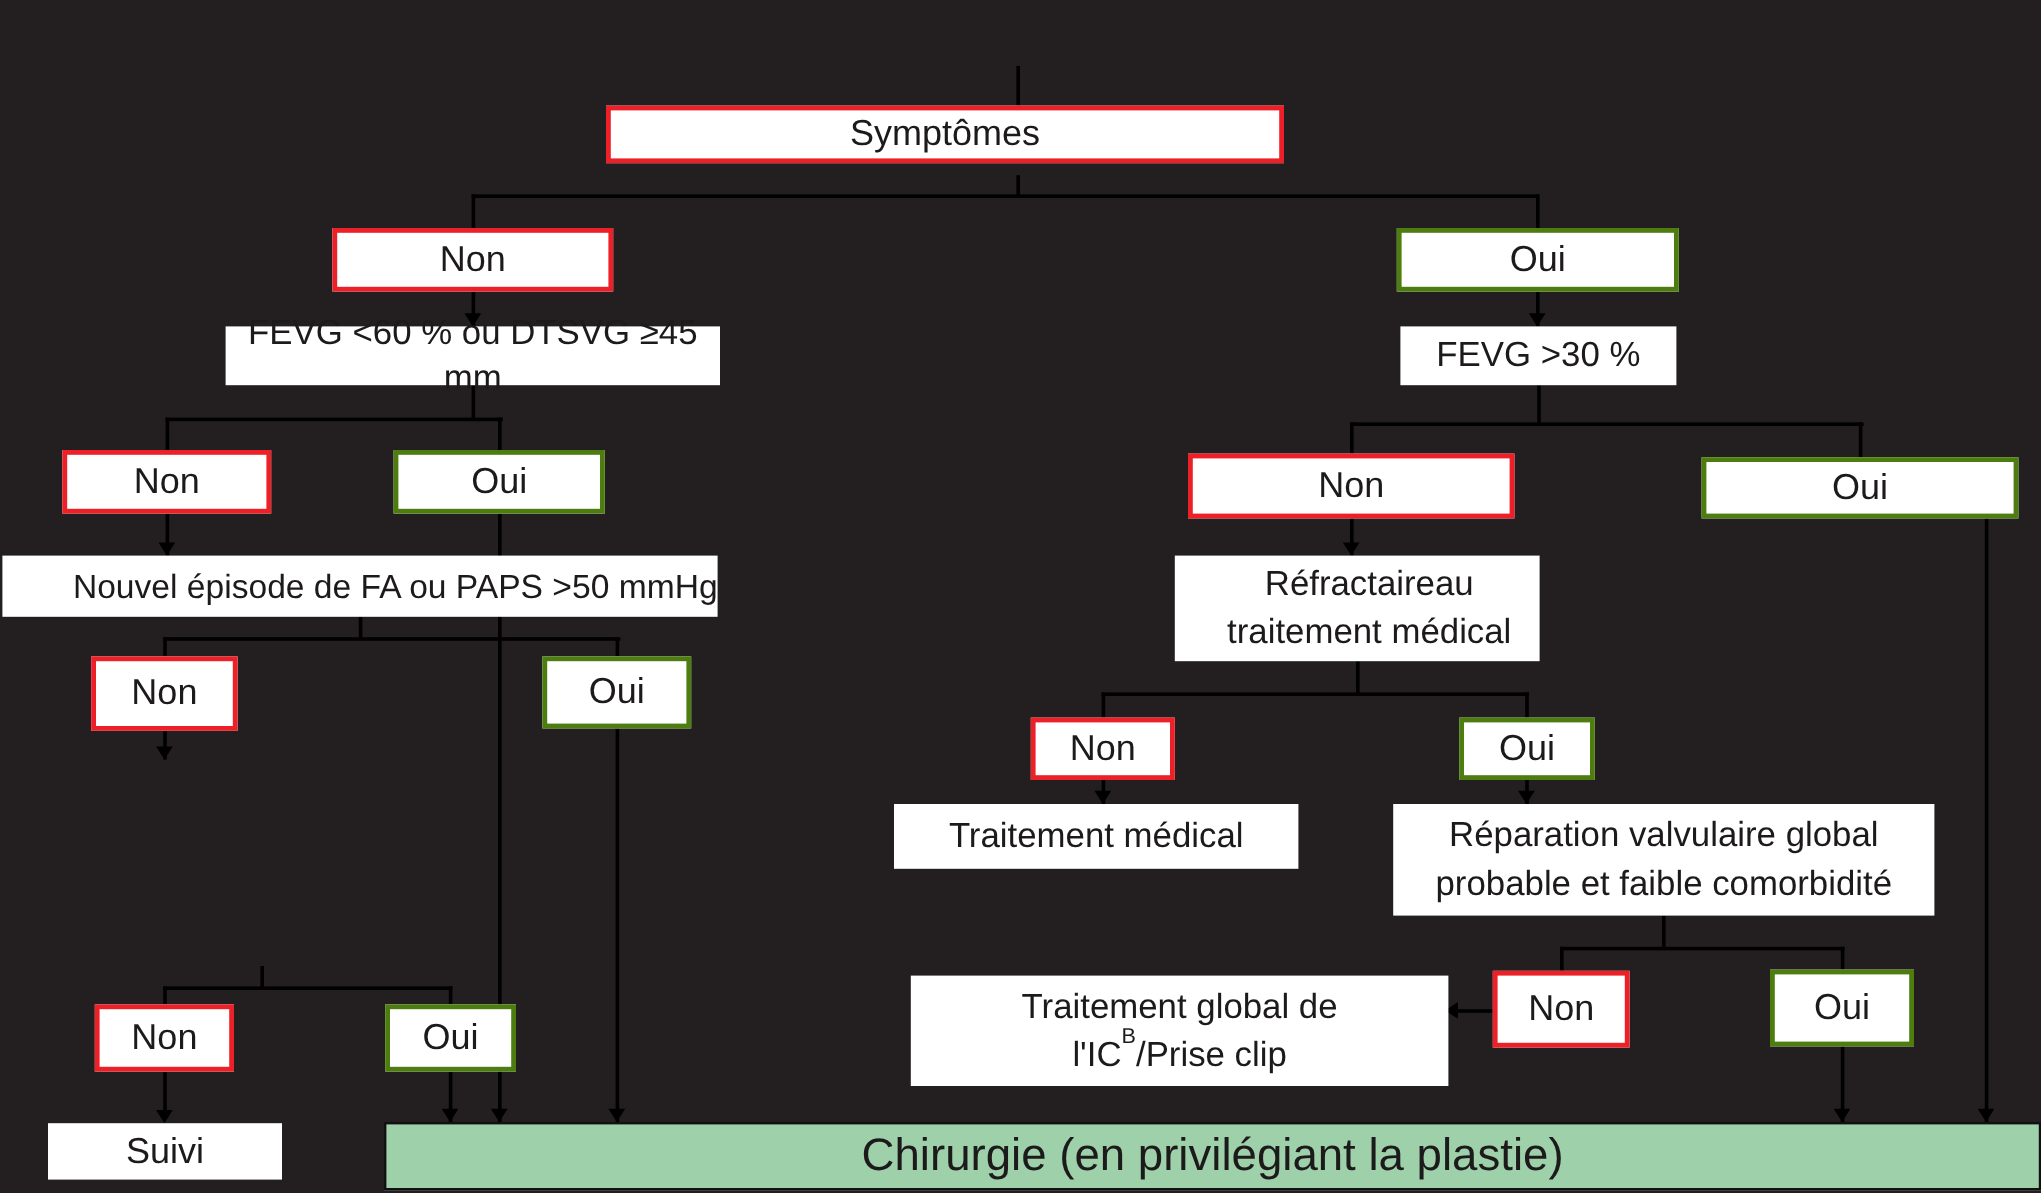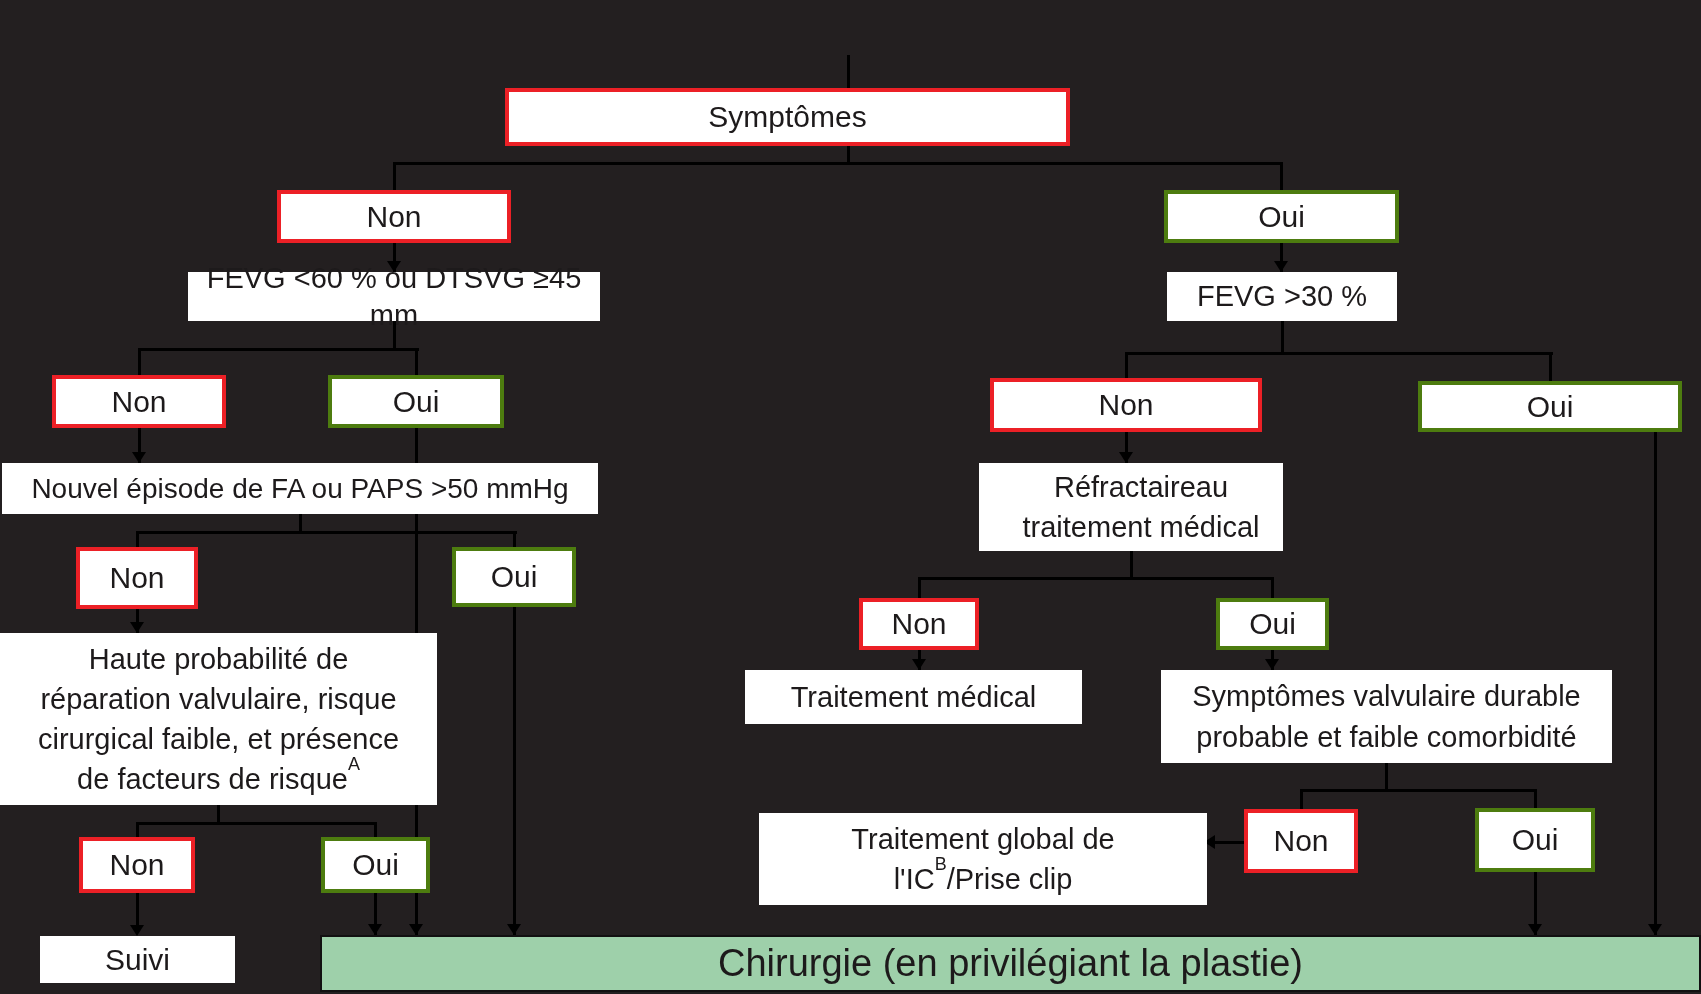--- a/index.html
+++ b/index.html
@@ -86,21 +86,21 @@
   <div class="ard" style="left:1265px;top:659px;"></div>
   <div class="ard" style="left:130px;top:925px;"></div>
   <div class="ard" style="left:368px;top:924px;"></div>
   <div class="ard" style="left:409px;top:924px;"></div>
   <div class="ard" style="left:507px;top:924px;"></div>
   <div class="ard" style="left:1528px;top:924px;"></div>
   <div class="ard" style="left:1648px;top:924px;"></div>
   <div class="arl" style="left:1204px;top:835px;"></div>
 
 
-  <div class="node red" style="left:505px;top:88px;width:565px;height:58px;font-size:30px;">
+  <div class="node red" style="left:505px;top:88px;width:565px;height:48px;font-size:30px;">
     <span>Symptômes</span>
   </div>
 
   <div class="node red yn" style="left:277px;top:190px;width:234px;height:53px;">
     <span>Non</span>
   </div>
   <div class="node green yn" style="left:1164px;top:190px;width:235px;height:53px;">
     <span>Oui</span>
   </div>
 
@@ -117,58 +117,50 @@
   <div class="node green yn" style="left:328px;top:375px;width:176px;height:53px;">
     <span>Oui</span>
   </div>
   <div class="node red yn" style="left:990px;top:378px;width:272px;height:54px;">
     <span>Non</span>
   </div>
   <div class="node green yn" style="left:1418px;top:381px;width:264px;height:51px;">
     <span>Oui</span>
   </div>
 
-  <div class="node" style="left:2px;top:463px;width:596px;height:51px;font-size:28px;">
+  <div class="node" style="left:2px;top:463px;width:596px;height:51px;font-size:28px;align-items:flex-end;">
     <span>Nouvel épisode de FA ou PAPS &gt;50 mmHg</span>
   </div>
 
   <div class="node tight" style="left:979px;top:463px;width:304px;height:88px;padding-left:20px;">
     <div>Réfractaireau</div>
     <div>traitement médical</div>
   </div>
 
   <div class="node red yn" style="left:76px;top:547px;width:122px;height:62px;">
     <span>Non</span>
   </div>
   <div class="node green yn" style="left:452px;top:547px;width:124px;height:60px;">
     <span>Oui</span>
   </div>
 
-  <div class="node tight" style="left:0px;top:633px;width:437px;height:172px;">
-    <div>Haute probabilité de</div>
-    <div>réparation valvulaire, risque</div>
-    <div>cirurgical faible, et présence</div>
-    <div>
-      <span>de facteurs de risque</span><sup class="note">A</sup>
-    </div>
-  </div>
 
   <div class="node red yn" style="left:859px;top:598px;width:120px;height:52px;">
     <span>Non</span>
   </div>
   <div class="node green yn" style="left:1216px;top:598px;width:113px;height:52px;">
     <span>Oui</span>
   </div>
 
   <div class="node" style="left:745px;top:670px;width:337px;height:54px;">
     <span>Traitement médical</span>
   </div>
 
   <div class="node tight" style="left:1161px;top:670px;width:451px;height:93px;">
-    <div>Symptômes valvulaire durable</div>
+    <div>Réparation valvulaire global</div>
     <div>probable et faible comorbidité</div>
   </div>
 
   <div class="node tight" style="left:759px;top:813px;width:448px;height:92px;">
     <div>Traitement global de</div>
     <div>
       <span>l'IC</span><sup class="note">B</sup><span>/Prise clip</span>
     </div>
   </div>
 

